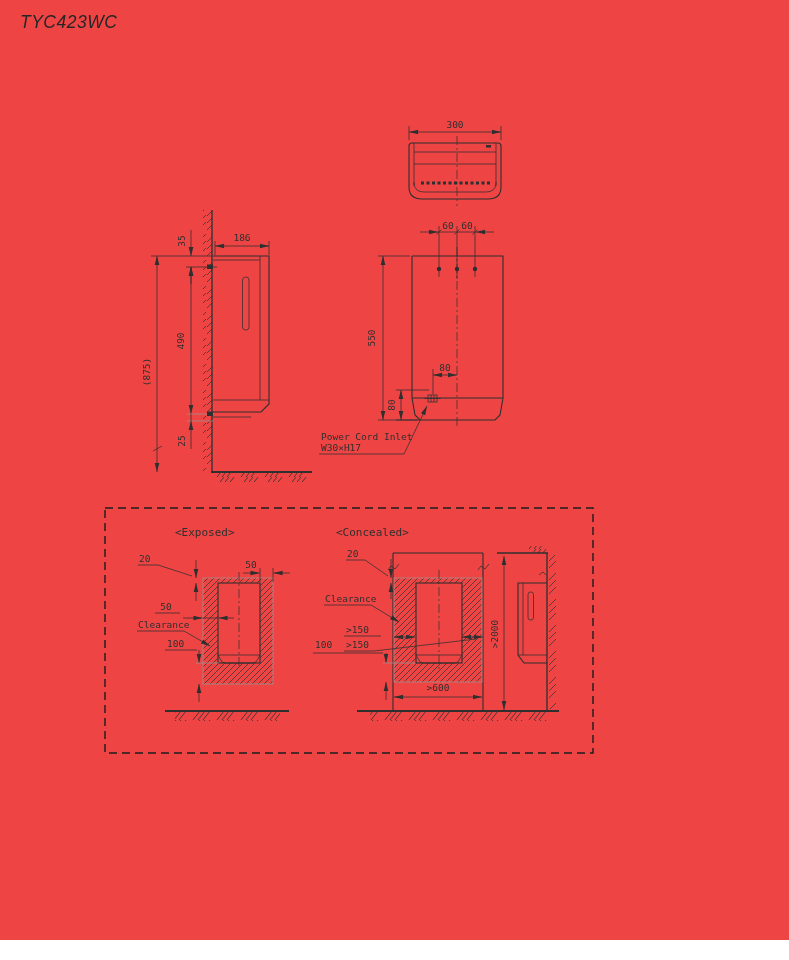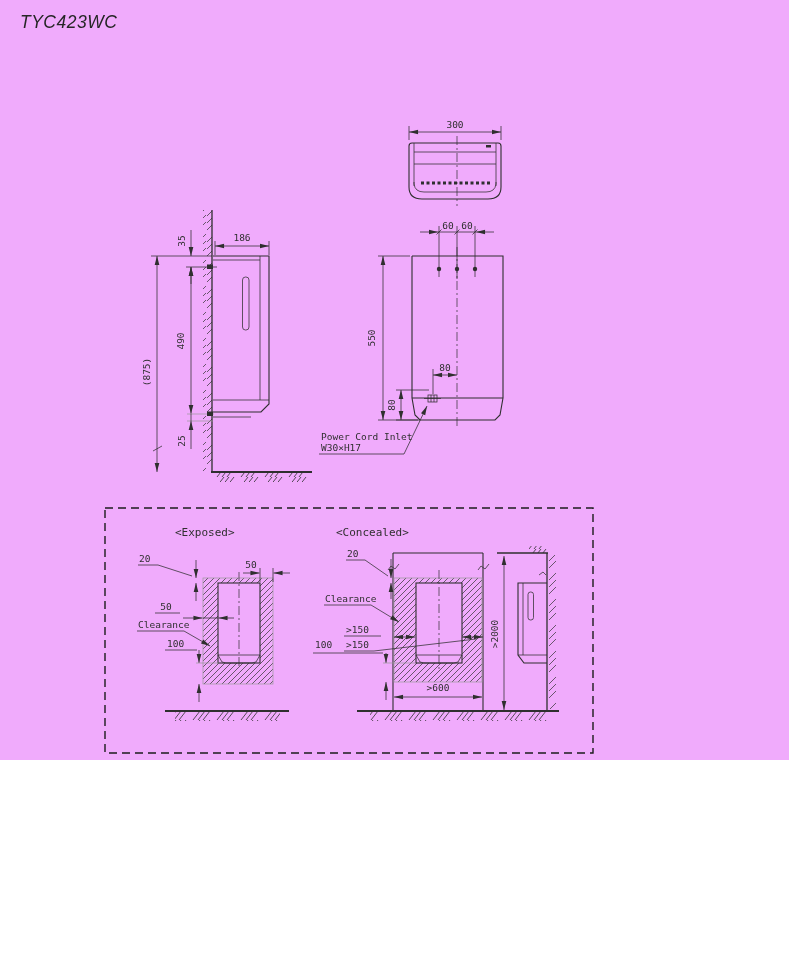--- a/index.html
+++ b/index.html
@@ -1,16 +1,16 @@
 <!DOCTYPE html>
 <html><head>
 <meta charset="utf-8">
 <style>
   html,body{margin:0;padding:0;background:#fff;}
-  .page{position:relative;width:789px;height:760px;background:#f0abfc;overflow:hidden;
+  .page{position:relative;width:789px;height:940px;background:#ef4444;overflow:hidden;
         font-family:"Liberation Sans",sans-serif;}
   svg{position:absolute;left:0;top:0;}
   .t{font-family:"DejaVu Sans Mono","Liberation Mono",monospace;font-size:9.5px;fill:#2f2f2f;}
   .lb{font-size:11px;}
   .title{font-family:"Liberation Sans",sans-serif;font-style:italic;font-size:17.5px;fill:#262626;letter-spacing:.5px;}
   .s{stroke:#2f2f2f;stroke-width:1.1;fill:none;}
   .n{stroke:#2f2f2f;stroke-width:.75;fill:none;}
   .g{stroke:#9a9a9a;stroke-width:.7;fill:none;}
   .k{stroke:#2f2f2f;stroke-width:2.2;fill:none;}
   .cl{stroke:#2f2f2f;stroke-width:.7;fill:none;stroke-dasharray:9 3 2 3;}

